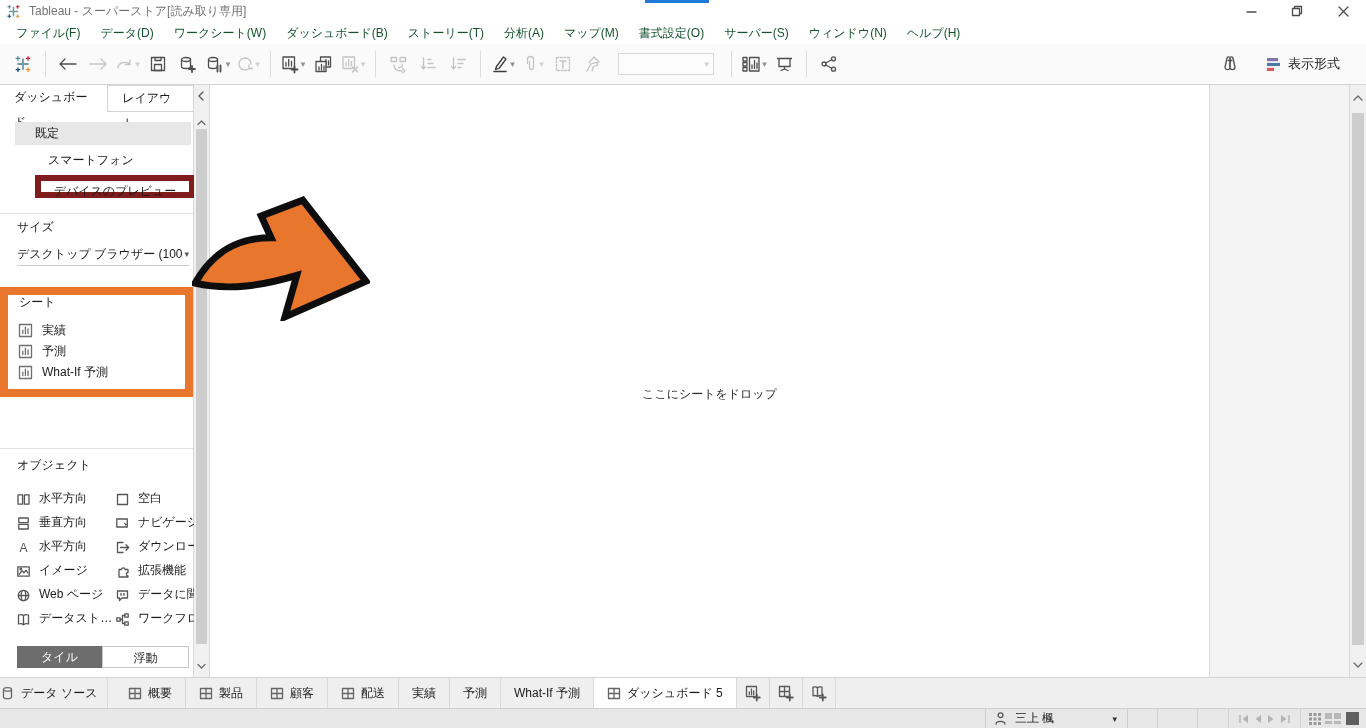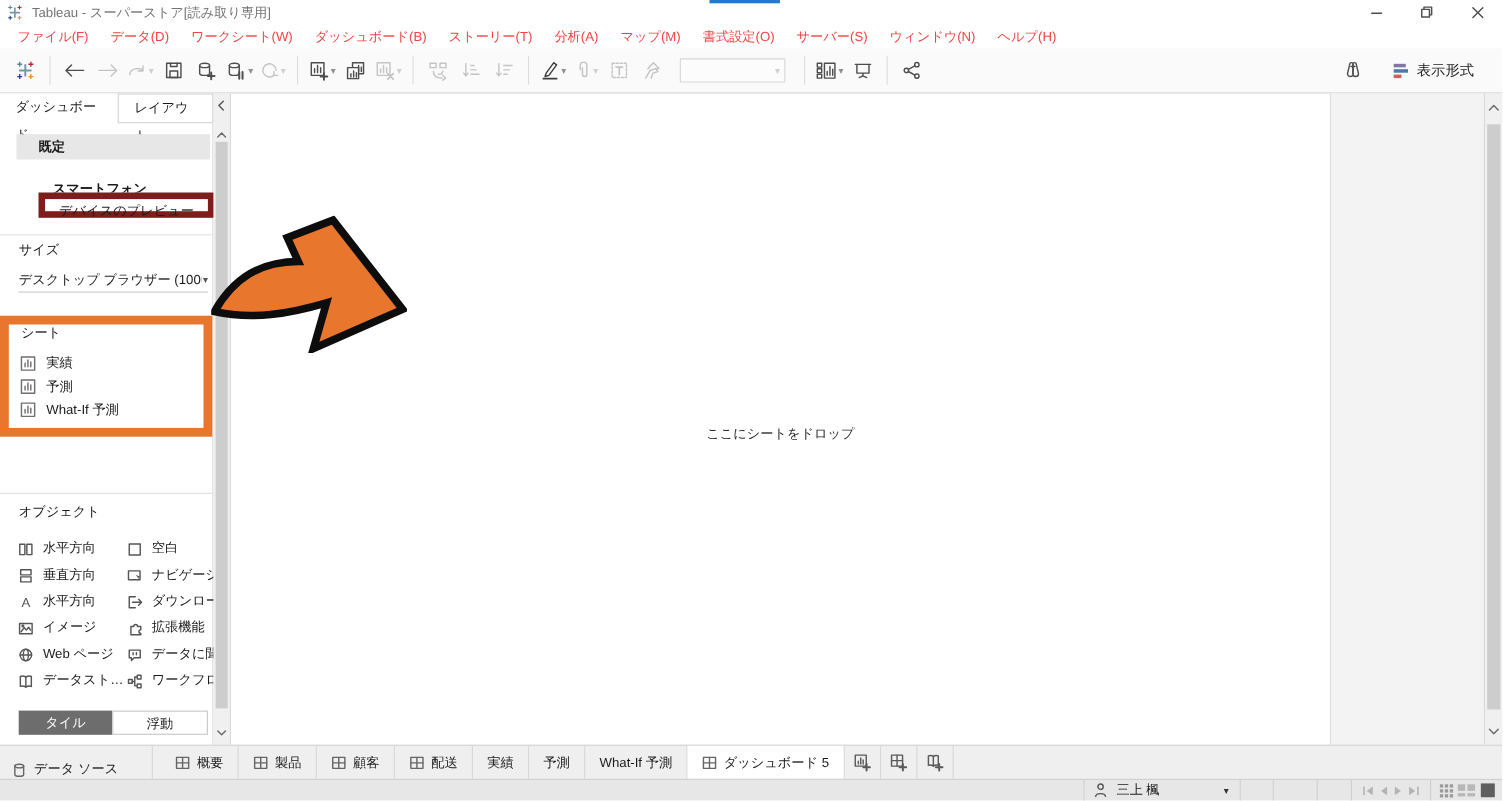--- a/index.html
+++ b/index.html
@@ -10,21 +10,21 @@
   
   .titlebar { position:absolute; top:0; left:0; right:0; height:22px; background:#fff; display:flex; align-items:center; }
   .titlebar .logo { margin:0 8px 0 6px; width:15px; height:15px; }
   .title-text { font-size:12px; color:#737373; }
   .top-accent { position:absolute; top:0; left:645px; width:64px; height:3px; background:#1e7ad4; }
   .win-controls { position:absolute; right:0; top:0; height:22px; display:flex; }
   .win-btn { width:46px; height:22px; display:flex; align-items:center; justify-content:center; cursor:default; }
 
   
   .menubar { position:absolute; top:22px; left:0; right:0; height:22px; background:#fff; display:flex; align-items:center; padding-left:6px; }
-  .menu-item { padding:0 10px; line-height:22px; color:#ef4444; }
+  .menu-item { padding:0 10px; line-height:22px; color:#14532d; }
 
   
   .toolbar { position:absolute; top:44px; left:0; right:0; height:41px; background:#fafafa; border-bottom:1px solid #d4d4d4; display:flex; align-items:center; padding:0 8px; }
   .tb-btn { height:28px; min-width:26px; display:flex; align-items:center; justify-content:center; margin:0 2px; }
   .tb-sep { width:1px; height:26px; background:#dcdcdc; margin:0 7px; }
   .caret { font-size:9px; color:#8f8f8f; margin-left:1px; align-self:center; }
   .caret.cdis { color:#cfcfcf; }
   .tb-combo { width:96px; height:22px; border:1px solid #d6d6d6; background:#fcfcfc; border-radius:1px; margin:0 10px; display:flex; align-items:center; justify-content:flex-end; padding-right:4px; }
   .tb-right { margin-left:auto; display:flex; align-items:center; }
   .showme { display:flex; align-items:flex-end; margin:0 18px 0 20px; }
@@ -32,21 +32,21 @@
   svg.ic { fill:none; stroke-linecap:round; stroke-linejoin:round; stroke-width:1.3; }
   .en { stroke:#4d4d4d; } .dis { stroke:#c4c4c4; }
 
   
   .workspace { position:absolute; top:85px; left:0; width:1366px; height:592px; }
   .left-panel { position:absolute; left:0; top:0; width:194px; height:592px; background:#fff; border-right:1px solid #d9d9d9; }
   .lp-tabs { position:absolute; top:0; left:0; width:194px; height:27px; display:flex; }
   .lp-tab { padding:0 14px; line-height:25px; }
   .lp-tab.inactive { border:1px solid #d4d4d4; }
   .lp-devices { position:absolute; top:37px; left:0; right:0; }
-  .device-row { height:23px; line-height:23px; margin:0 2px 15px 15px;font-weight:bold; }
+  .device-row { height:23px; line-height:23px; margin:0 2px 4px 15px; }
   .device-row.selected { background:#e7e7e7; }
   .device-row .lbl1 { padding-left:20px; } .device-row .lbl2 { padding-left:33px; }
   .preview-btn { position:absolute; top:90px; left:35px; width:160px; height:23px; border:6px solid #7f1d1d; background:#fff; text-align:center; line-height:21px; }
   .lp-div { position:absolute; left:0; width:193px; height:1px; background:#e2e2e2; }
   .lp-size-h { position:absolute; top:134px; left:17px; }
   .lp-sizedrop { position:absolute; top:158px; left:17px; width:172px; height:23px; border-bottom:1px solid #c9c9c9; display:flex; justify-content:space-between; align-items:center; }
   .lp-sizedrop .val { white-space:nowrap; overflow:hidden; }
   .lp-sheets { position:absolute; top:202px; left:0; width:193px; }
   .lp-sheets .hdr { margin:7px 0 9px 19px; }
   .sheet-item { display:flex; align-items:center; height:21px; padding-left:18px; }
@@ -74,21 +74,21 @@
   .vs-up { position:absolute; top:6px; left:3px; }
   .vs-thumb { position:absolute; top:28px; left:2px; width:12px; height:532px; background:#cdcdcd; }
   .vs-down { position:absolute; bottom:5px; left:3px; }
 
   
   .highlight-box { position:absolute; left:0; top:287px; width:193px; height:110px; border:8px solid #e8762c; z-index:55; pointer-events:none; }
   .arrow-annot { position:absolute; left:192px; top:196px; z-index:60; pointer-events:none; }
 
   
   .tabbar { position:absolute; top:677px; left:0; right:0; height:31px; background:#efefef; border-top:1px solid #d4d4d4; display:flex; align-items:stretch; }
-  .ds-tab { width:139px; display:flex; align-items:flex-end; padding-left:11px; border-right:1px solid #d8d8d8; }
+  .ds-tab { width:108px; display:flex; align-items:center; padding-left:1px; border-right:1px solid #d8d8d8; }
   .ds-tab svg { margin-right:7px; }
   .tab-gap { width:7px; }
   .sh-tab { display:flex; align-items:center; padding:0 13px; border-right:1px solid #d8d8d8; white-space:nowrap; }
   .sh-tab:first-of-type { border-left:1px solid #d8d8d8; }
   .sh-tab svg { margin-right:6px; }
   .sh-tab.active { background:#fff; }
   .new-btn { width:33px; display:flex; align-items:center; justify-content:center; border-right:1px solid #d8d8d8; }
 
   
   .statusbar { position:absolute; top:708px; left:0; right:0; height:20px; background:#e7e7e7; border-top:1px solid #cfcfcf; display:flex; align-items:stretch;font-family:Liberation Serif, serif; }

